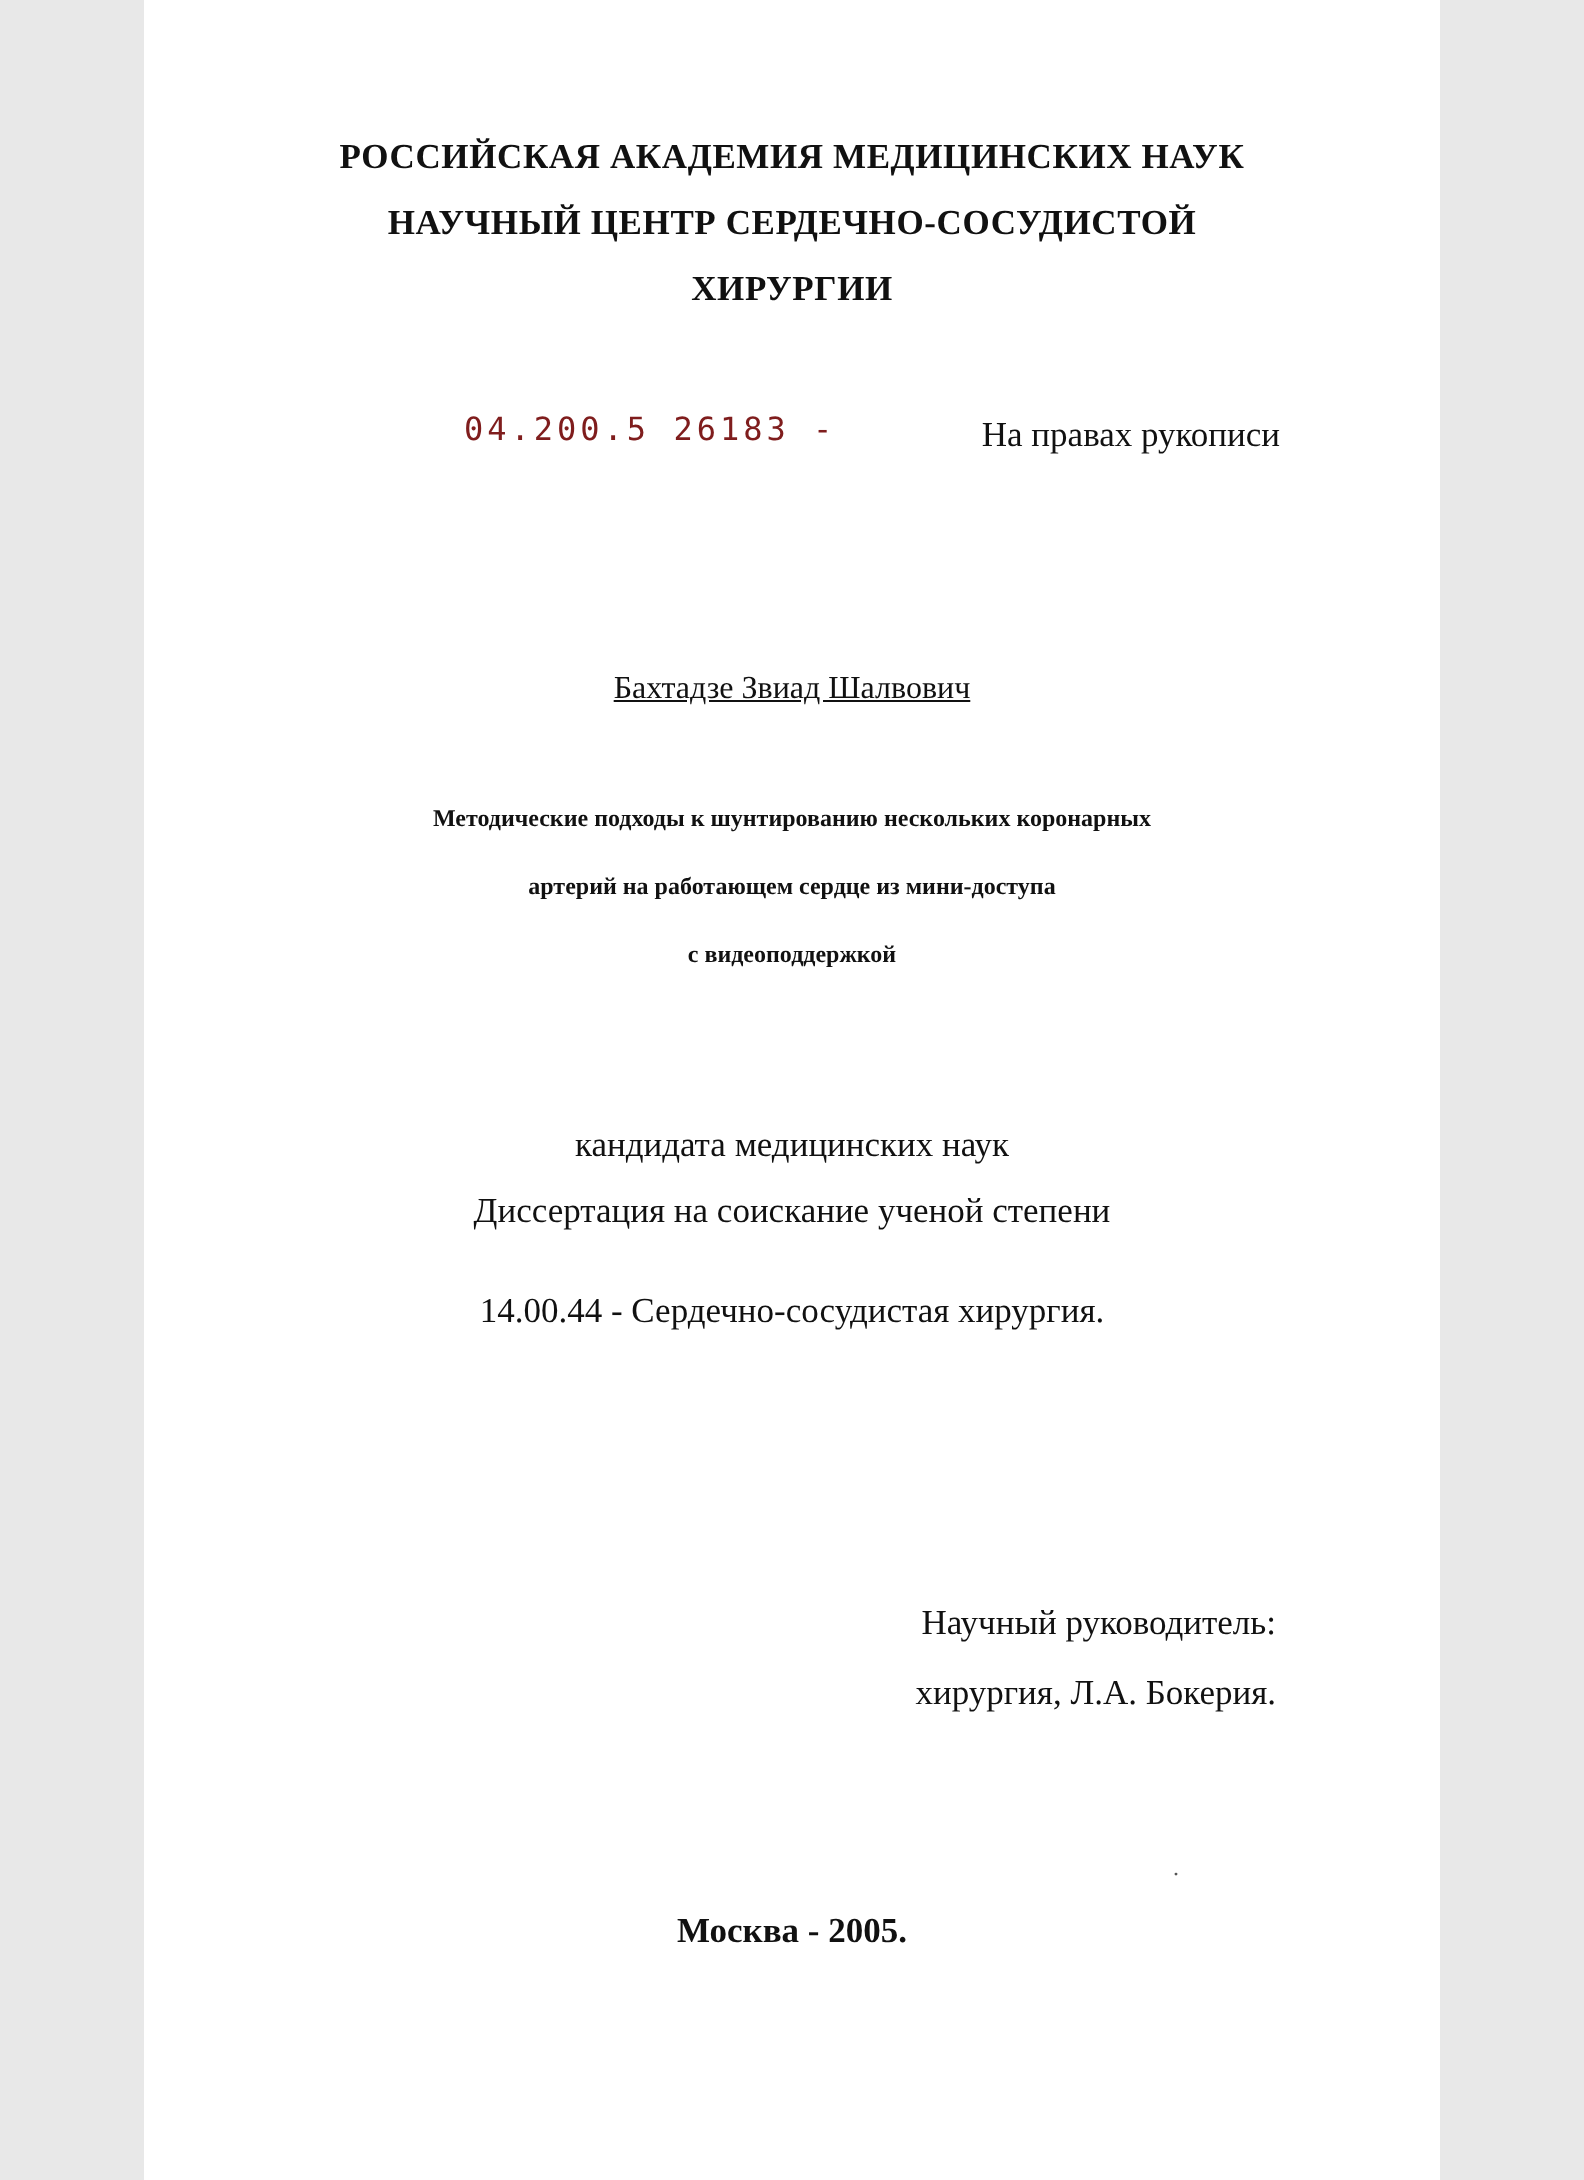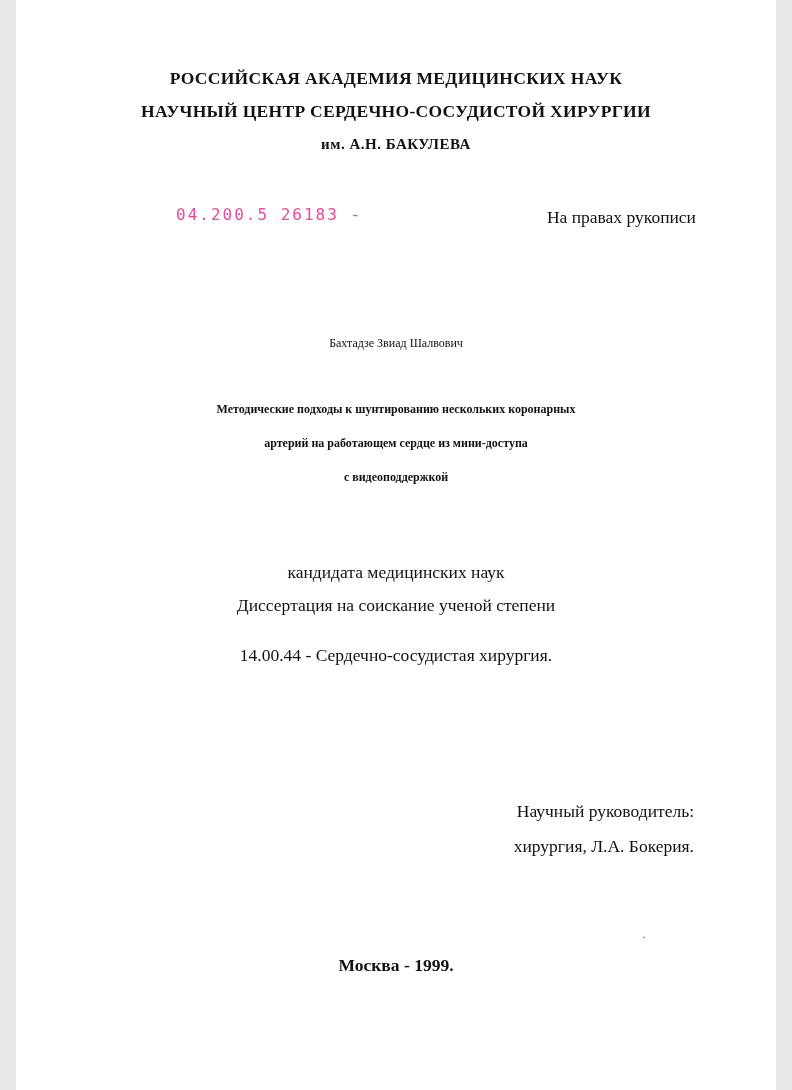--- a/index.html
+++ b/index.html
@@ -2,21 +2,21 @@
 <html><head>
 <meta charset="utf-8">
 <style>
   html, body {
     margin: 0;
     padding: 0;
     background: #e8e8e8;
   }
   .page {
     position: relative;
-    width: 760px;
+    width: 648px;
     height: 1090px;
     margin: 0 auto;
     background: #ffffff;
     font-family: "Liberation Serif", "DejaVu Serif", serif;
     color: #111111;
     overflow: hidden;
   }
   .centered {
     position: absolute;
     left: 90px;
@@ -41,32 +41,33 @@
     right: 80px;
     height: 28px;
   }
   .stamp-number {
     position: absolute;
     left: 0;
     top: 0;
     font-family: "DejaVu Sans Mono", monospace;
     font-size: 16px;
     letter-spacing: 2px;
-    color: #ec4899;
+    color: #7f1d1d;
     white-space: nowrap;
   }
   .manuscript-note {
     position: absolute;
     right: 0;
     top: 2px;
     font-size: 17.5px;
   }
   .author-block {
     top: 336px;
-    font-size: 12px;
+    font-size: 16px;
+    text-decoration: underline;
   }
   .title-block {
     top: 392px;
     font-weight: bold;
     font-size: 12px;
     line-height: 34px;
   }
   .subtitle-line {
     top: 497px;
     font-size: 17.5px;
@@ -104,21 +105,20 @@
   }
 </style>
 </head>
 <body>
 
 <div class="page">
 
   <div class="centered header-block">
     <div>РОССИЙСКАЯ АКАДЕМИЯ МЕДИЦИНСКИХ НАУК</div>
     <div>НАУЧНЫЙ ЦЕНТР СЕРДЕЧНО-СОСУДИСТОЙ ХИРУРГИИ</div>
-    <div class="header-line3">им. А.Н. БАКУЛЕВА</div>
   </div>
 
   <div class="stamp-row">
     <span class="stamp-number">04.200.5 26183 -</span>
     <span class="manuscript-note">На правах рукописи</span>
   </div>
 
   <div class="centered author-block">Бахтадзе Звиад Шалвович</div>
 
   <div class="centered title-block">
@@ -135,15 +135,15 @@
 
   <div class="centered specialty-line">14.00.44 - Сердечно-сосудистая хирургия.</div>
 
   <div class="supervisor-block">
     <div>Научный руководитель:</div>
     <div>хирургия, Л.А. Бокерия.</div>
   </div>
 
   <div class="artifact-dot">·</div>
 
-  <div class="centered footer-line">Москва - 1999.</div>
+  <div class="centered footer-line">Москва - 2005.</div>
 
 </div>
 
 </body></html>

